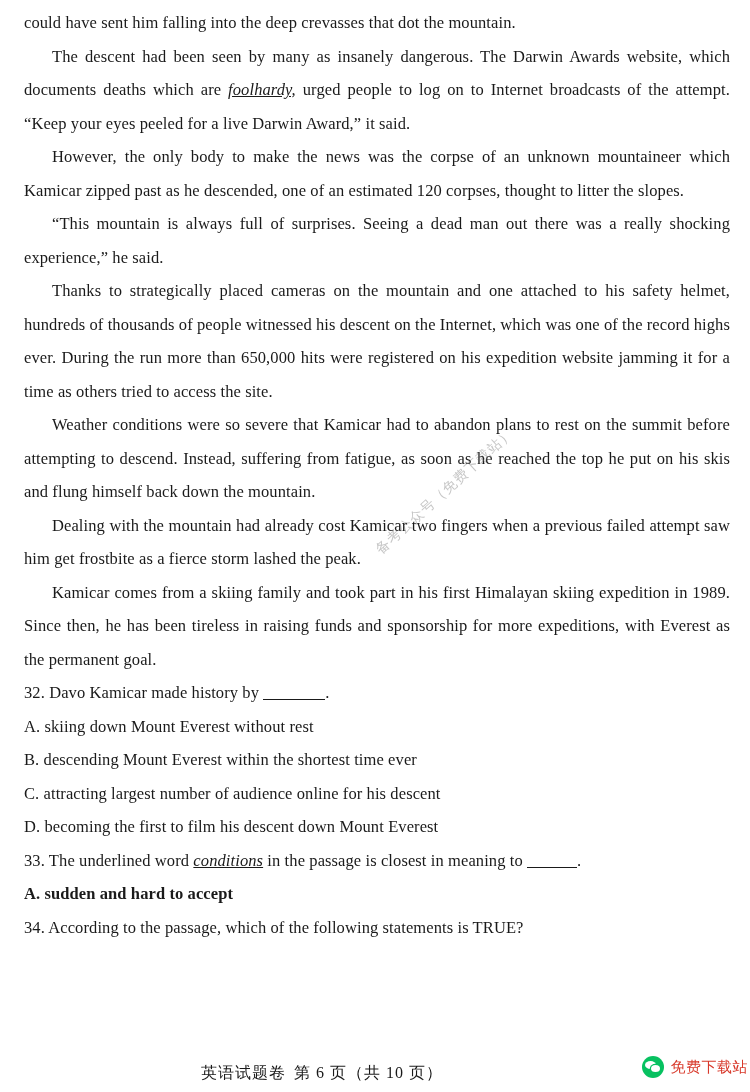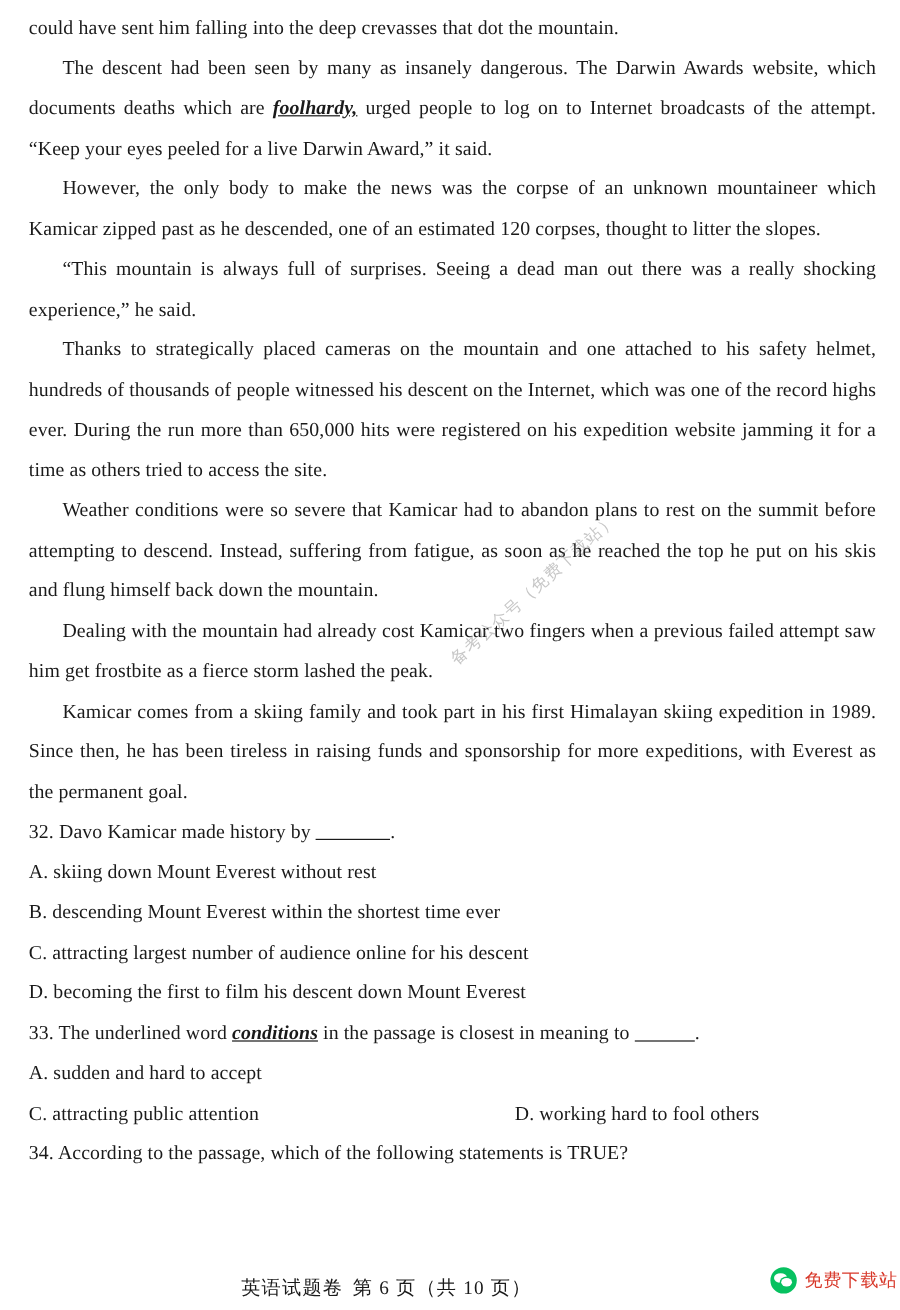--- a/index.html
+++ b/index.html
@@ -41,26 +41,27 @@
   }
   .opt-row {
     display: flex;
     font-size: 16.5px;
     line-height: 33.5px;
     letter-spacing: 0.1px;
   }
   .opt-row .col-a {
     width: 405px;
     flex: 0 0 405px;
+    font-weight: bold;
   }
   .opt-row .col-b {
     flex: 1 1 auto;
   }
   .ul-bold {
-    font-weight: bold;
+    font-weight: normal;
     font-style: italic;
     text-decoration: underline;
   }
   .blank-long {
     display: inline-block;
     width: 62px;
     border-bottom: 1px solid #1a1a1a;
     vertical-align: -2px;
   }
   .blank-short {
@@ -194,28 +195,20 @@
   </div>
 
   <div class="q-line">
     <span>33. The underlined word </span><span class="ul-bold">conditions</span><span> in the passage is closest in meaning to </span><span class="blank-short"></span><span>.</span>
   </div>
   <div class="opt-row">
     <div class="col-a">
       <span>A. sudden and hard to accept</span>
     </div>
   </div>
-  <div class="opt-row">
-    <div class="col-a">
-      <span>C. attracting public attention</span>
-    </div>
-    <div class="col-b">
-      <span>D. working hard to fool others</span>
-    </div>
-  </div>
 
   <div class="q-line">
     <span>34. According to the passage, which of the following statements is TRUE?</span>
   </div>
 
   <div class="watermark">备考公众号（免费下载站）</div>
 
   <div class="footer">
     <span>英语试题卷</span><span class="sep"></span><span>第 6 页（共 10 页）</span>
   </div>

